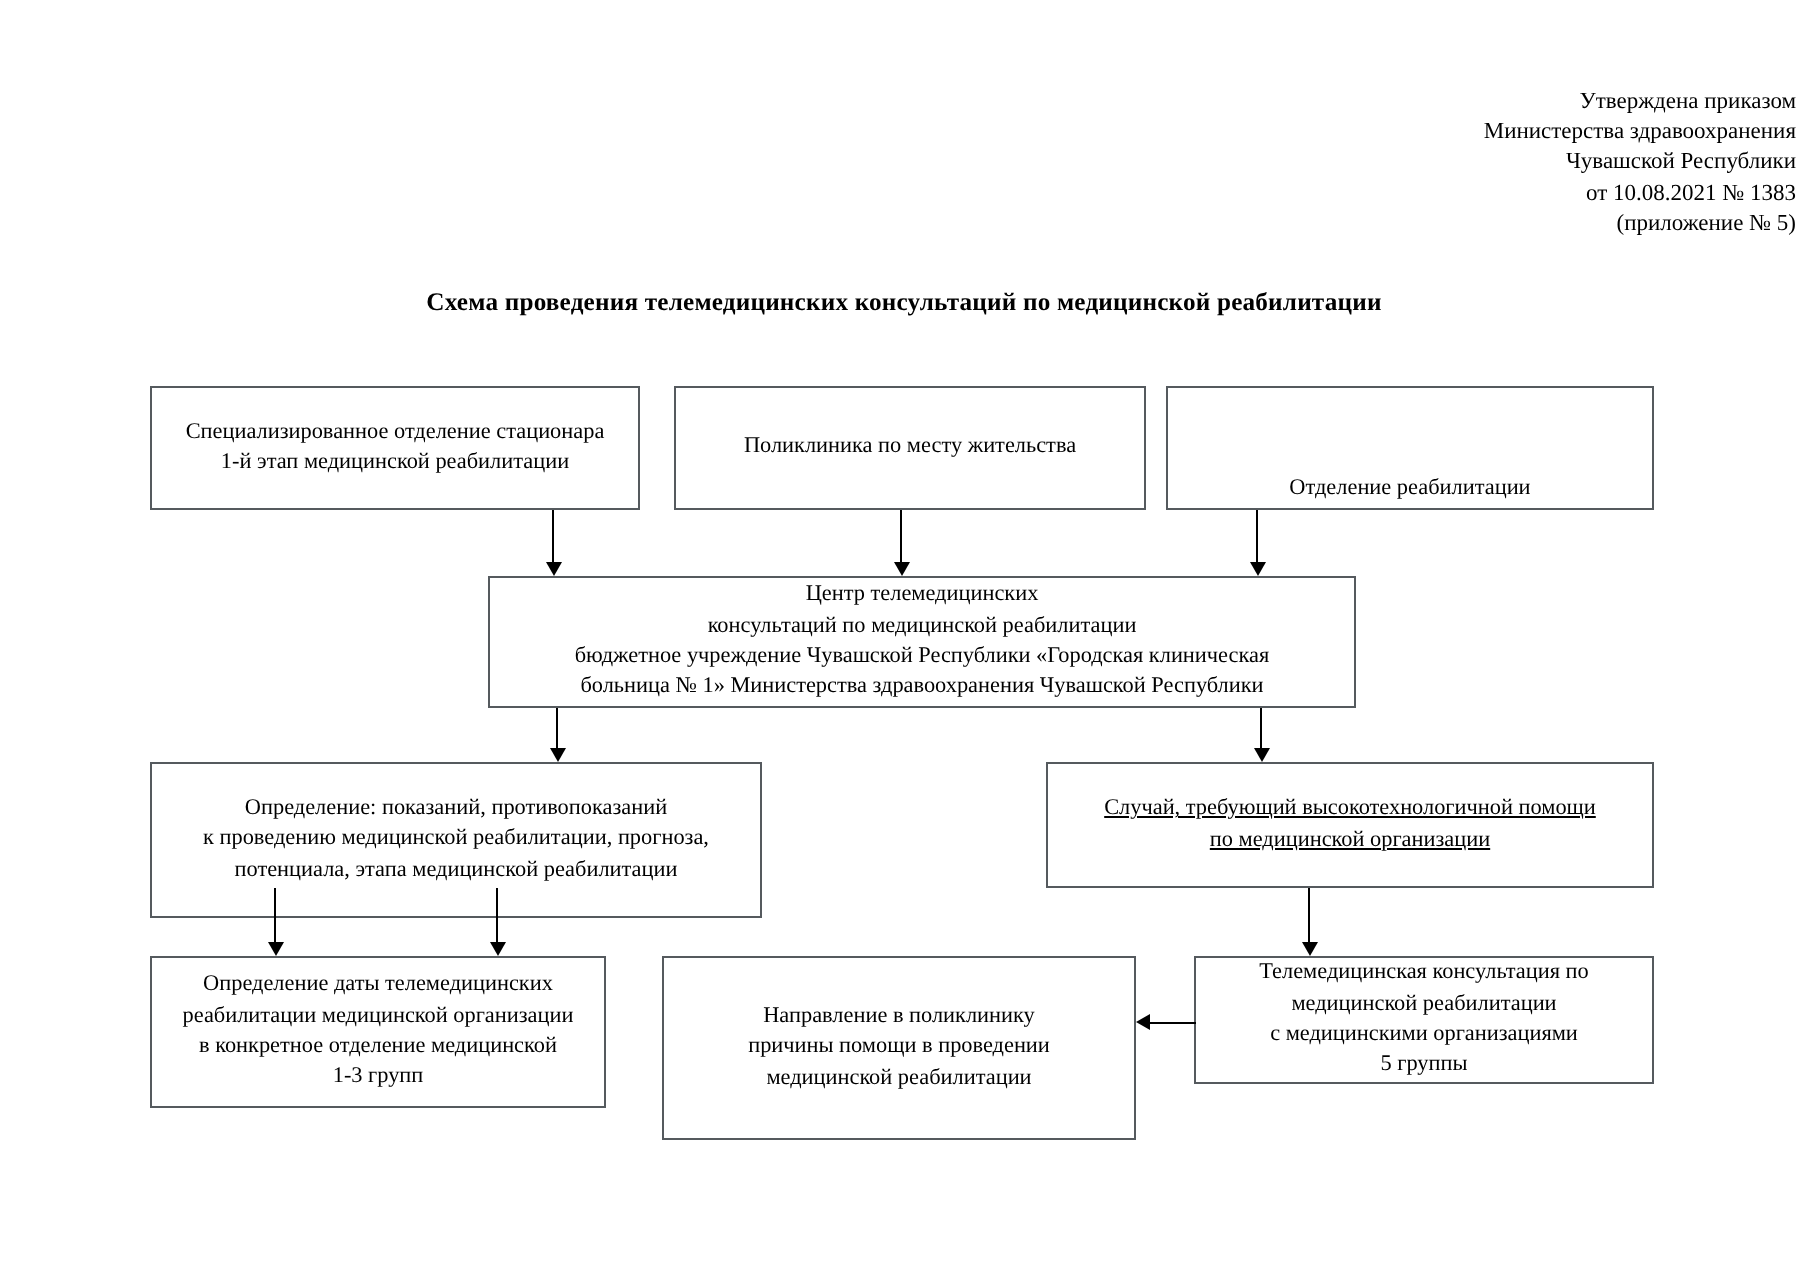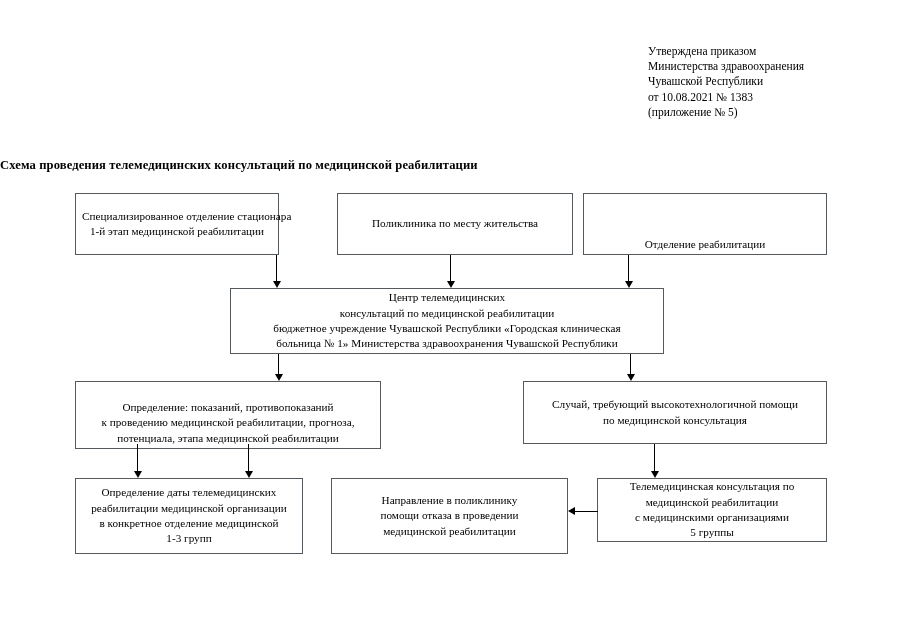--- a/index.html
+++ b/index.html
@@ -23,69 +23,69 @@
   }
 
   
   .approval {
     position: absolute;
     left: 648px;
     top: 44px;
     width: 250px;
     font-size: 11.5px;
     line-height: 15.2px;
-    text-align: left;
+    text-align: right;
     white-space: nowrap;
   }
   .approval div { white-space: nowrap; }
 
   
   .doc-title {
     position: absolute;
     left: 0;
     top: 144px;
     width: 904px;
+    text-align: center;
     font-size: 12.6px;
     font-weight: bold;
     letter-spacing: 0.1px;
-    margin-top: 14px;
   }
 
   
   .box {
     position: absolute;
     box-sizing: border-box;
     border: 1px solid #555a5e;
     background: #ffffff;
     display: flex;
     align-items: center;
     justify-content: center;
     text-align: center;
     font-size: 11.2px;
     line-height: 15.4px;
     padding: 2px 6px;
   }
   .box .txt { width: 100%; }
   .box .txt span { display: block; white-space: nowrap; }
 
   
-  #box-stationary { left: 75px;  top: 193px; width: 204px; height: 62px; }
+  #box-stationary { left: 75px;  top: 193px; width: 245px; height: 62px; }
   #box-policlinic { left: 337px; top: 193px; width: 236px; height: 62px; }
   #box-rehab-dept { left: 583px; top: 193px; width: 244px; height: 62px; align-items: flex-end; }
 
   
-  #box-center { left: 230px; top: 288px; width: 434px; height: 66px; }
-
-  
-  #box-determination { left: 75px;  top: 381px; width: 306px; height: 68px; align-items: flex-end; }
-  #box-highfield     { left: 523px; top: 381px; width: 304px; height: 63px; }
+  #box-center { left: 244px; top: 288px; width: 434px; height: 66px; }
+
+  
+  #box-determination { left: 75px;  top: 381px; width: 306px; height: 78px; }
+  #box-highfield     { left: 523px; top: 381px; width: 304px; height: 63px; text-decoration: underline; }
 
   
   #box-hosp-date  { left: 75px;  top: 478px; width: 228px; height: 76px; }
-  #box-referral   { left: 331px; top: 478px; width: 237px; height: 76px; }
+  #box-referral   { left: 331px; top: 478px; width: 237px; height: 92px; }
   #box-teleconsult{ left: 597px; top: 478px; width: 230px; height: 64px; }
 
   
   .vline {
     position: absolute;
     width: 1px;
     background: #000000;
   }
   .hline {
     position: absolute;
@@ -154,37 +154,37 @@
     <div class="txt">
       <span>Определение: показаний, противопоказаний</span>
       <span>к проведению медицинской реабилитации, прогноза,</span>
       <span>потенциала, этапа медицинской реабилитации</span>
     </div>
   </div>
 
   <div class="box" id="box-highfield">
     <div class="txt">
       <span>Случай, требующий высокотехнологичной помощи</span>
-      <span>по медицинской консультация</span>
+      <span>по медицинской организации</span>
     </div>
   </div>
 
   <div class="box" id="box-hosp-date">
     <div class="txt">
       <span>Определение даты телемедицинских</span>
       <span>реабилитации медицинской организации</span>
       <span>в конкретное отделение медицинской</span>
       <span>1-3 групп</span>
     </div>
   </div>
 
   <div class="box" id="box-referral">
     <div class="txt">
       <span>Направление в поликлинику</span>
-      <span>помощи отказа в проведении</span>
+      <span>причины помощи в проведении</span>
       <span>медицинской реабилитации</span>
     </div>
   </div>
 
   <div class="box" id="box-teleconsult">
     <div class="txt">
       <span>Телемедицинская консультация по</span>
       <span>медицинской реабилитации</span>
       <span>с медицинскими организациями</span>
       <span>5 группы</span>

